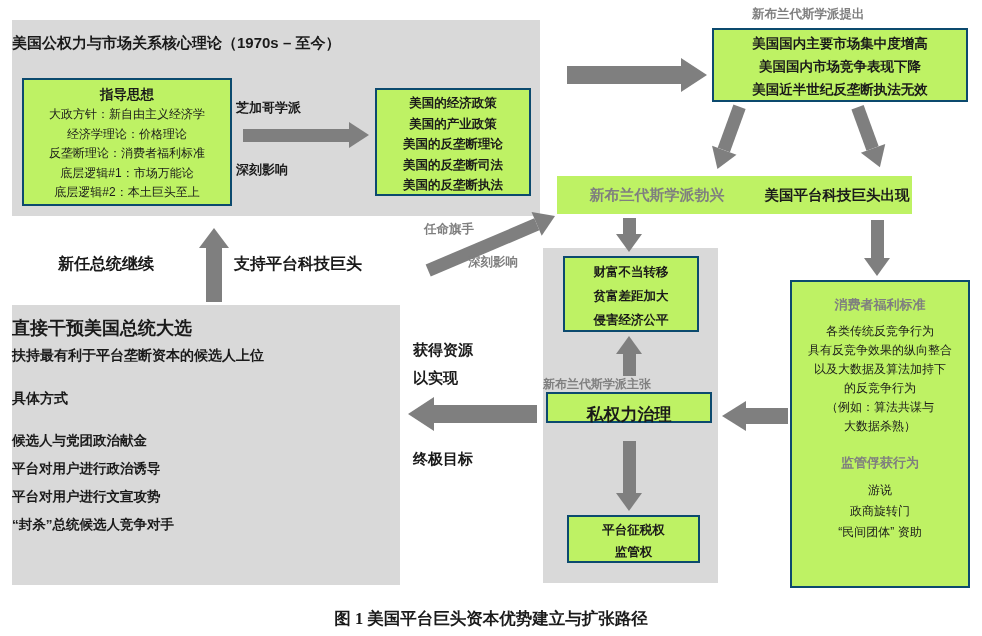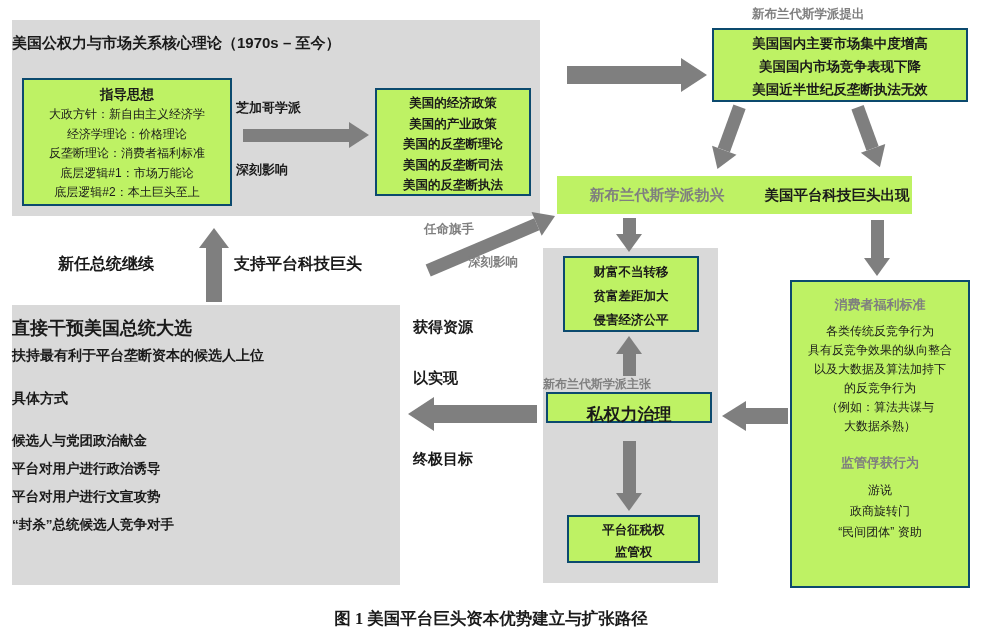--- a/index.html
+++ b/index.html
@@ -180,21 +180,21 @@
   </div>
   <div class="txt b gray" style="left:543px;top:376px;width:175px;font-size:12px;">新布兰代斯学派主张</div>
   <div class="wbox" style="left:546px;top:392px;width:166px;height:31px;">
     <div class="b" style="font-size:17px;line-height:42px;">私权力治理</div>
   </div>
   <div class="wbox pr-pad" style="left:567px;top:515px;width:133px;height:48px;">
     <div class="powline">平台征税权</div>
     <div class="powline">监管权</div>
   </div>
 
-  <div class="txt b" style="left:413px;top:318px;width:104px;font-size:15px;">获得资源</div>
+  <div class="txt b" style="left:413px;top:341px;width:104px;font-size:15px;">获得资源</div>
   <div class="txt b" style="left:413px;top:369px;width:104px;font-size:15px;">以实现</div>
   <div class="txt b" style="left:413px;top:450px;width:104px;font-size:15px;">终极目标</div>
 
   <div class="txt b" style="left:12px;top:316px;width:388px;font-size:18px;">直接干预美国总统大选</div>
   <div class="txt b" style="left:12px;top:347px;width:388px;font-size:14px;">扶持最有利于平台垄断资本的候选人上位</div>
   <div class="txt b" style="left:12px;top:390px;width:388px;font-size:14px;">具体方式</div>
   <div class="txt b" style="left:12px;top:432px;width:388px;font-size:13.5px;">候选人与党团政治献金</div>
   <div class="txt b" style="left:12px;top:460px;width:388px;font-size:13.5px;">平台对用户进行政治诱导</div>
   <div class="txt b" style="left:12px;top:488px;width:388px;font-size:13.5px;">平台对用户进行文宣攻势</div>
   <div class="txt b" style="left:12px;top:516px;width:388px;font-size:13.5px;">“封杀”总统候选人竞争对手</div>

